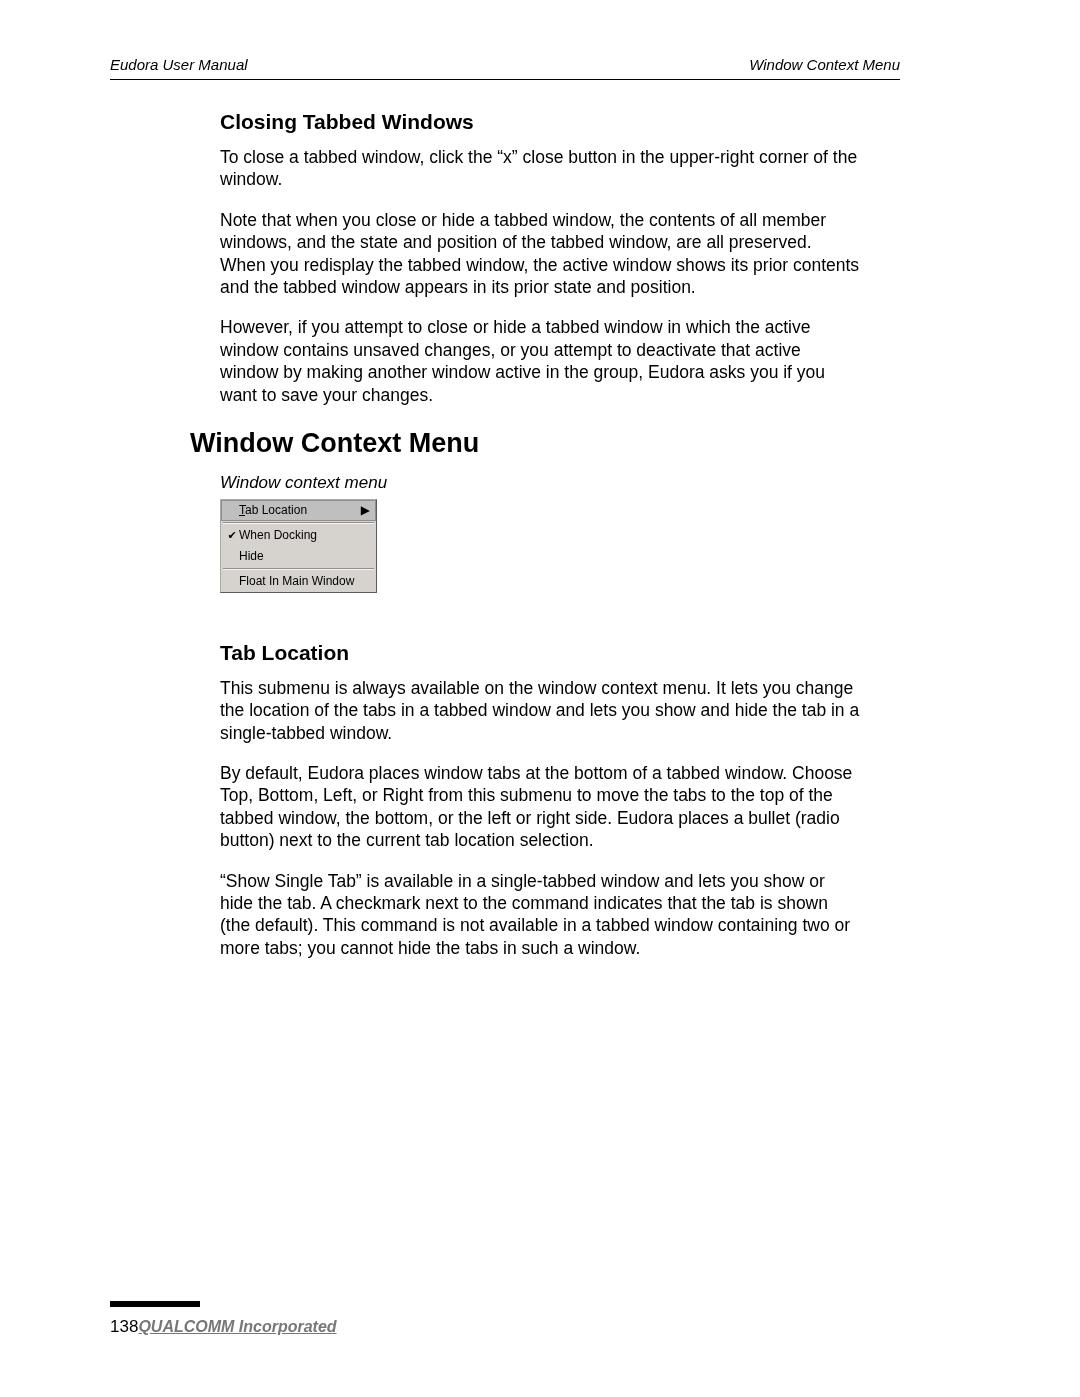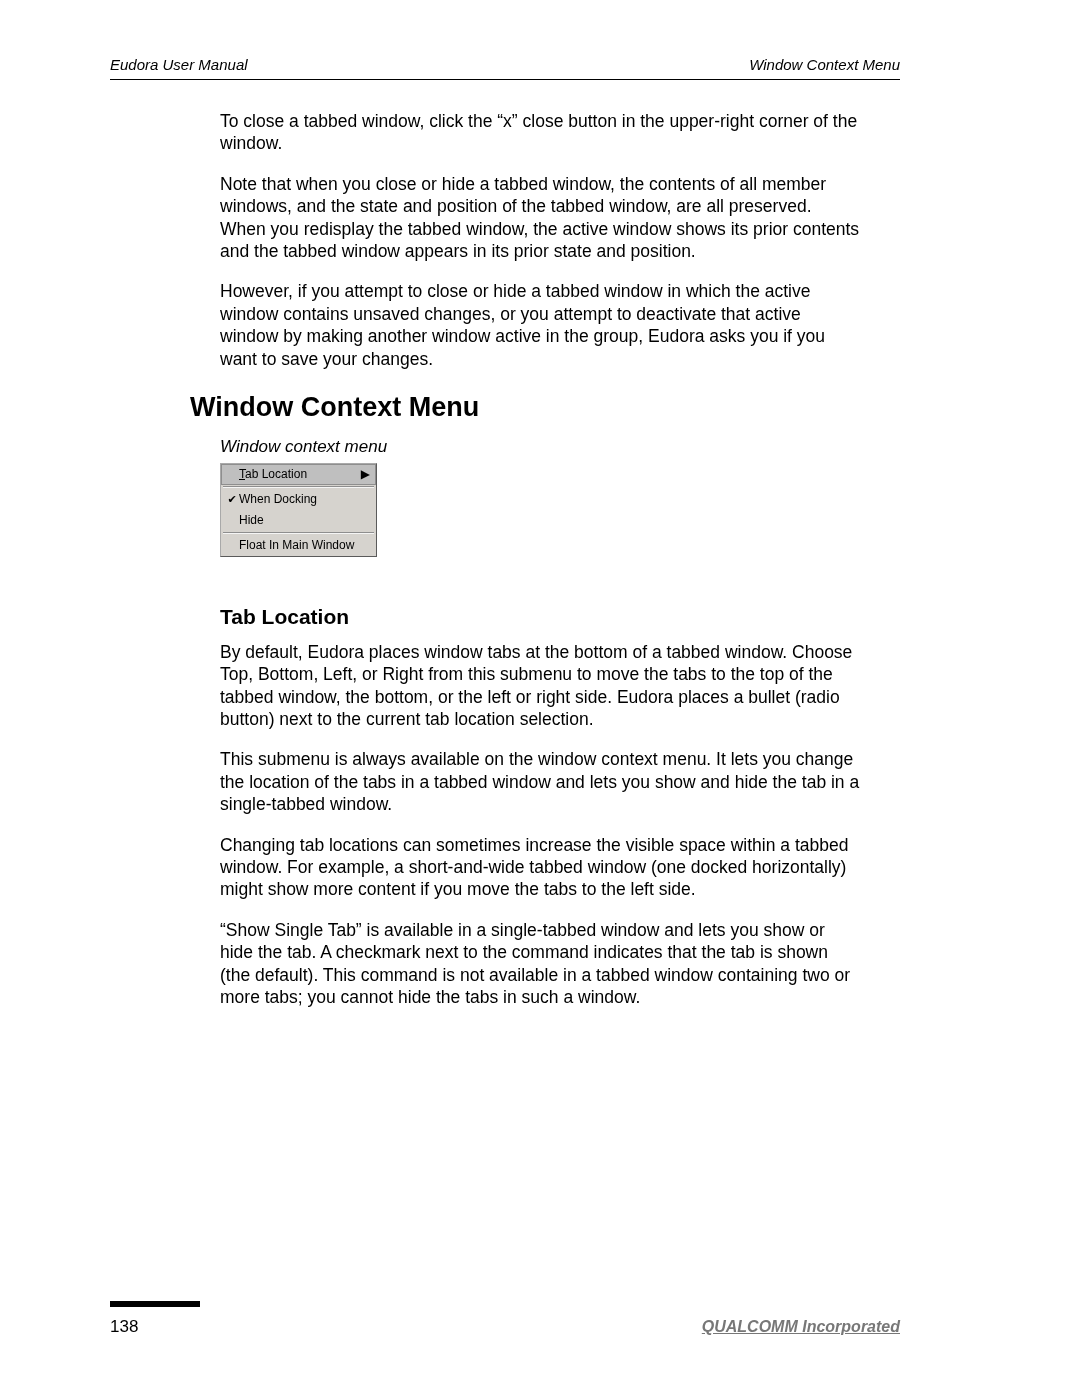--- a/index.html
+++ b/index.html
@@ -110,21 +110,20 @@
     bottom: 60px;
   }
   .foot-bar {
     height: 6px;
     width: 90px;
     background: #000;
     margin-bottom: 10px;
   }
   .foot-line {
     display: flex;
-    justify-content: space-between;
     align-items: baseline;
   }
   .pagenum {
     font-size: 17px;
   }
   .company {
     font-style: italic;
     font-weight: 700;
     font-size: 16px;
     color: #777;
@@ -137,20 +136,21 @@
 <div class="page">
 
   <div class="running-head">
     <span>Eudora User Manual</span>
     <span>Window Context Menu</span>
   </div>
   <hr class="head-rule">
 
   <div class="content">
 
+    <div class="h2">Closing Tabbed Windows</div>
     <p class="body-p">To close a tabbed window, click the “x” close button in the upper-right corner of the window.</p>
     <p class="body-p">Note that when you close or hide a tabbed window, the contents of all member windows, and the state and position of the tabbed window, are all preserved. When you redisplay the tabbed window, the active window shows its prior contents and the tabbed window appears in its prior state and position.</p>
     <p class="body-p">However, if you attempt to close or hide a tabbed window in which the active window contains unsaved changes, or you attempt to deactivate that active window by making another window active in the group, Eudora asks you if you want to save your changes.</p>
 
     <div class="h1">Window Context Menu</div>
 
     <div class="caption">Window context menu</div>
 
     <div class="ctxmenu">
       <div class="row sel">
@@ -171,23 +171,22 @@
       </div>
       <div class="sep"></div>
       <div class="row">
         <span class="ckcol"></span>
         <span class="label">Float In Main Window</span>
         <span class="arrow"></span>
       </div>
     </div>
 
     <div class="h2" style="margin-top:48px">Tab Location</div>
+    <p class="body-p">This submenu is always available on the window context menu. It lets you change the location of the tabs in a tabbed window and lets you show and hide the tab in a single-tabbed window.</p>
     <p class="body-p">By default, Eudora places window tabs at the bottom of a tabbed window. Choose Top, Bottom, Left, or Right from this submenu to move the tabs to the top of the tabbed window, the bottom, or the left or right side. Eudora places a bullet (radio button) next to the current tab location selection.</p>
-    <p class="body-p">This submenu is always available on the window context menu. It lets you change the location of the tabs in a tabbed window and lets you show and hide the tab in a single-tabbed window.</p>
-    <p class="body-p">Changing tab locations can sometimes increase the visible space within a tabbed window. For example, a short-and-wide tabbed window (one docked horizontally) might show more content if you move the tabs to the left side.</p>
     <p class="body-p">“Show Single Tab” is available in a single-tabbed window and lets you show or hide the tab. A checkmark next to the command indicates that the tab is shown (the default). This command is not available in a tabbed window containing two or more tabs; you cannot hide the tabs in such a window.</p>
 
   </div>
 
   <div class="footer">
     <div class="foot-bar"></div>
     <div class="foot-line">
       <span class="pagenum">138</span>
       <span class="company">QUALCOMM Incorporated</span>
     </div>

